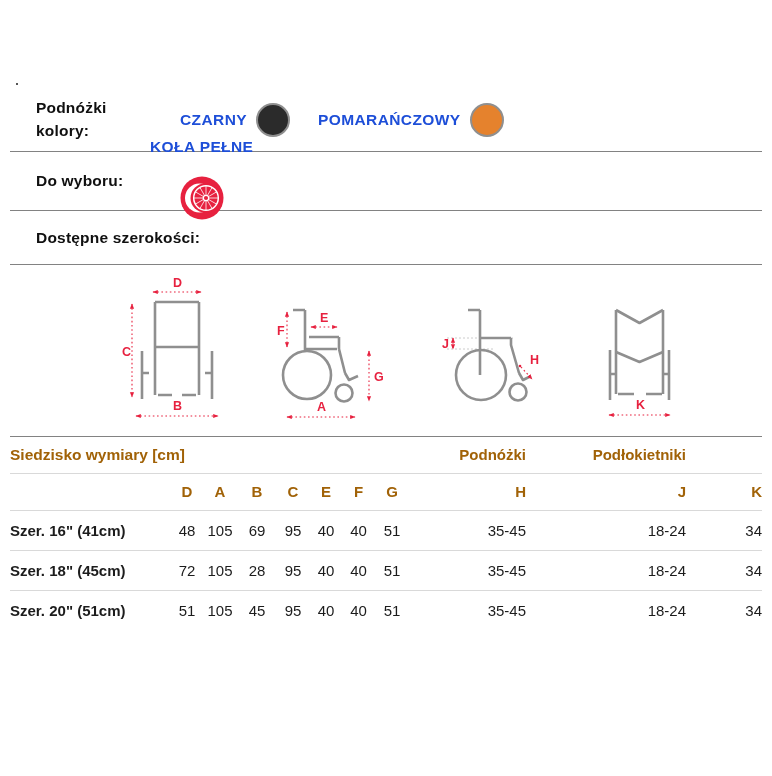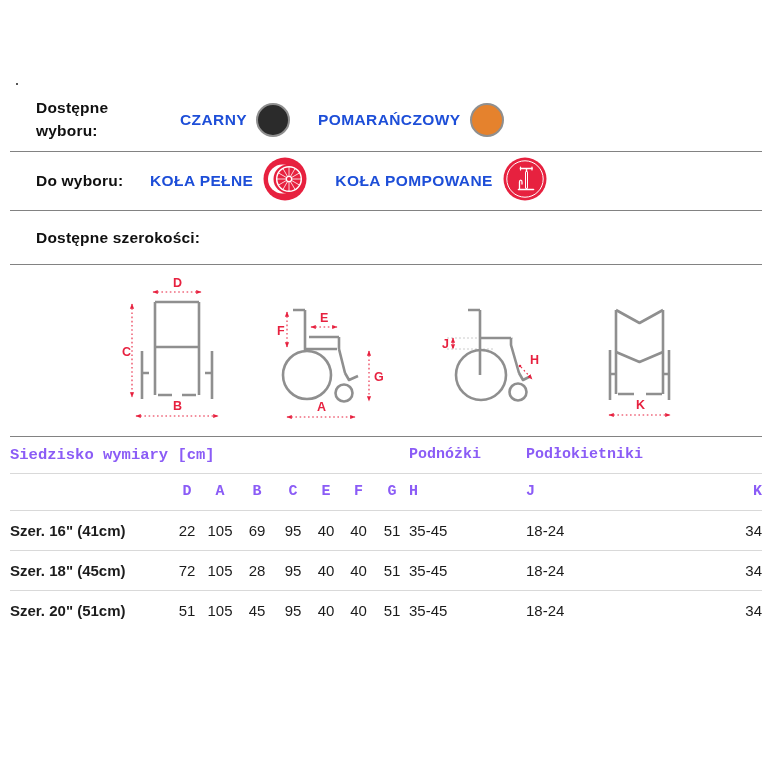--- a/index.html
+++ b/index.html
@@ -22,69 +22,69 @@
 
   .sec-label { font-weight:bold; font-size:15.5px; color:#101010; letter-spacing:.2px; }
   .colors-label { width:100px; line-height:1.45; }
   .red-caps { color:#1d4ed8; font-weight:bold; font-size:15.5px; letter-spacing:.4px; white-space:nowrap; }
 
   .color-item { display:flex; align-items:center; gap:9px; }
   .ci-1 { margin-left:44px; } .ci-2, .ci-3 { margin-left:28px; }
   .swatch { width:34px; height:34px; border-radius:50%; border:2px solid #8f8f8f; box-sizing:border-box; }
 
   .wheels-label { width:114px; }
-  .wheel-option { display:flex; align-items:center; gap:10px; }
+  .wheel-option { display:flex; align-items:center; gap:20px;flex-direction:column; }
   .wo-2 { margin-left:28px; }
 
   .widths-value { margin-left:16px; font-weight:bold; font-size:16px; color:#1c1c1c; letter-spacing:.3px; }
 
   .diagrams {
     height:172px; border-bottom:1px solid #828282;
     display:flex; padding-left:88px; padding-top:12px; box-sizing:border-box;
   }
   .diag-slot { width:158px; display:flex; justify-content:center; }
   .frame { stroke:#8f8f8f; stroke-width:2.6; fill:none; stroke-linejoin:round; }
   .dim { stroke:#e7213f; stroke-width:1.1; stroke-dasharray:1.6 2.6; fill:none;
          marker-start:url(#arR); marker-end:url(#arR); }
   .dim-end { stroke:#e7213f; stroke-width:1.1; stroke-dasharray:1.6 2.6; fill:none;
          marker-end:url(#arR); }
   .ref { stroke:#cccccc; stroke-width:1; stroke-dasharray:2 2; fill:none; }
   .dimtxt { fill:#e7213f; font-weight:bold; font-size:12.5px; font-family:"Liberation Sans",sans-serif; }
 
   table.spec { border-collapse:collapse; margin:0 10px; width:752px; table-layout:fixed; font-size:15px; }
   table.spec td { padding:0; vertical-align:middle; }
-  tr.group-hdr td, tr.letters td { font-weight:bold; color:#8b5cf6;font-family:Liberation Mono, monospace; }
+  tr.group-hdr td, tr.letters td { font-weight:bold; color:#a16207; }
   tr.group-hdr { height:36px; }
   tr.letters { height:37px; }
   tr.data-row { height:40px; }
   tr.group-hdr td, tr.letters td, tr.data-row.bline td { border-bottom:1px solid #d9d9d9; }
   tr.group-hdr td { border-bottom-color:#d9d9d9; }
   td.c { text-align:center; }
-  td.lpad { text-align:left; padding-left:19px;margin-left:47px; }
+  td.lpad { text-align:right; padding-left:19px;margin-left:47px; }
   td.kcol { text-align:right; padding-right:40px; }
   td.rowlabel { font-weight:bold; padding-left:14px; }
   td.seat-hdr { padding-left:14px; font-size:15.5px; }
 </style>
 </head>
 <body>
 
 <svg width="0" height="0" style="position:absolute" aria-hidden="true">
   <defs>
     <marker id="arR" viewBox="0 0 10 10" refX="8" refY="5" markerWidth="6" markerHeight="6" orient="auto-start-reverse" markerUnits="userSpaceOnUse">
       <path d="M0,1.5 L9,5 L0,8.5 Z" fill="#e7213f"></path>
     </marker>
   </defs>
 </svg>
 
 <div class="stray-dot"></div>
 
 <div class="sections">
 
   <div class="sec sec-colors">
-    <div class="sec-label colors-label">Dostępne wyboru:</div>
+    <div class="sec-label colors-label">Podnóżki kolory:</div>
     <div class="color-item ci-1">
       <span class="red-caps">CZARNY</span>
       <span class="swatch" style="background: rgb(43, 43, 43);"></span>
     </div>
     <div class="color-item ci-3">
       <span class="red-caps">POMARAŃCZOWY</span>
       <span class="swatch" style="background: rgb(229, 130, 45);"></span>
     </div>
   </div>
 
@@ -96,38 +96,20 @@
         <svg width="44" height="44" viewBox="0 0 44 44">
           <circle cx="22" cy="22" r="21.5" fill="#e7213f"></circle>
           <circle cx="19.5" cy="22" r="14.5" fill="#ffffff"></circle>
           <circle cx="25" cy="22" r="14.5" fill="#e7213f"></circle>
           <g stroke="#ffffff" fill="none">
             <circle cx="26" cy="22" r="12.3" stroke-width="1.5"></circle>
             <g stroke-width="0.8">
               <path d="M29,22 L38,22 M28.6,23.5 L36.4,28 M27.5,24.6 L32,32.4 M26,25 L26,34 M24.5,24.6 L20,32.4 M23.4,23.5 L15.6,28 M23,22 L14,22 M23.4,20.5 L15.6,16 M24.5,19.4 L20,11.6 M26,19 L26,10 M27.5,19.4 L32,11.6 M28.6,20.5 L36.4,16"></path>
             </g>
             <circle cx="26" cy="22" r="2.7" stroke-width="1.3"></circle>
-          </g>
-        </svg>
-      </span>
-    </div>
-    <div class="wheel-option wo-2">
-      <span class="red-caps">KOŁA POMPOWANE</span>
-      <span>
-        <svg width="44" height="44" viewBox="0 0 44 44">
-          <circle cx="22" cy="22" r="21.5" fill="#e7213f"></circle>
-          <circle cx="22" cy="22" r="18.2" fill="none" stroke="#ffffff" stroke-width="1"></circle>
-          <g stroke="#ffffff" fill="none" stroke-linecap="round">
-            <path d="M17.5,11.5 H29" stroke-width="1.6"></path>
-            <path d="M17.5,10 V13 M29,10 V13" stroke-width="1.2"></path>
-            <path d="M23.5,12 V15" stroke-width="1.4"></path>
-            <path d="M23.5,15.5 V30.5" stroke-width="3"></path>
-            <path d="M23.5,15.5 V30.5" stroke-width="1" stroke="#e7213f"></path>
-            <path d="M15.5,32.5 H30.5" stroke-width="1.6"></path>
-            <path d="M16.5,32 V25 C16.5,22.5 19,22.5 19,25 V27" stroke-width="1.3"></path>
           </g>
         </svg>
       </span>
     </div>
   </div>
 
   <div class="sec sec-widths">
     <div class="sec-label">Dostępne szerokości:</div>
   </div>
 
@@ -231,21 +213,21 @@
       <td class="c">C</td>
       <td class="c">E</td>
       <td class="c">F</td>
       <td class="c">G</td>
       <td class="lpad">H</td>
       <td class="lpad">J</td>
       <td class="kcol">K</td>
     </tr>
     <tr class="data-row bline">
       <td class="rowlabel">Szer. 16" (41cm)</td>
-      <td class="c">22</td>
+      <td class="c">48</td>
       <td class="c">105</td>
       <td class="c">69</td>
       <td class="c">95</td>
       <td class="c">40</td>
       <td class="c">40</td>
       <td class="c">51</td>
       <td class="lpad">35-45</td>
       <td class="lpad">18-24</td>
       <td class="kcol">34</td>
     </tr>

